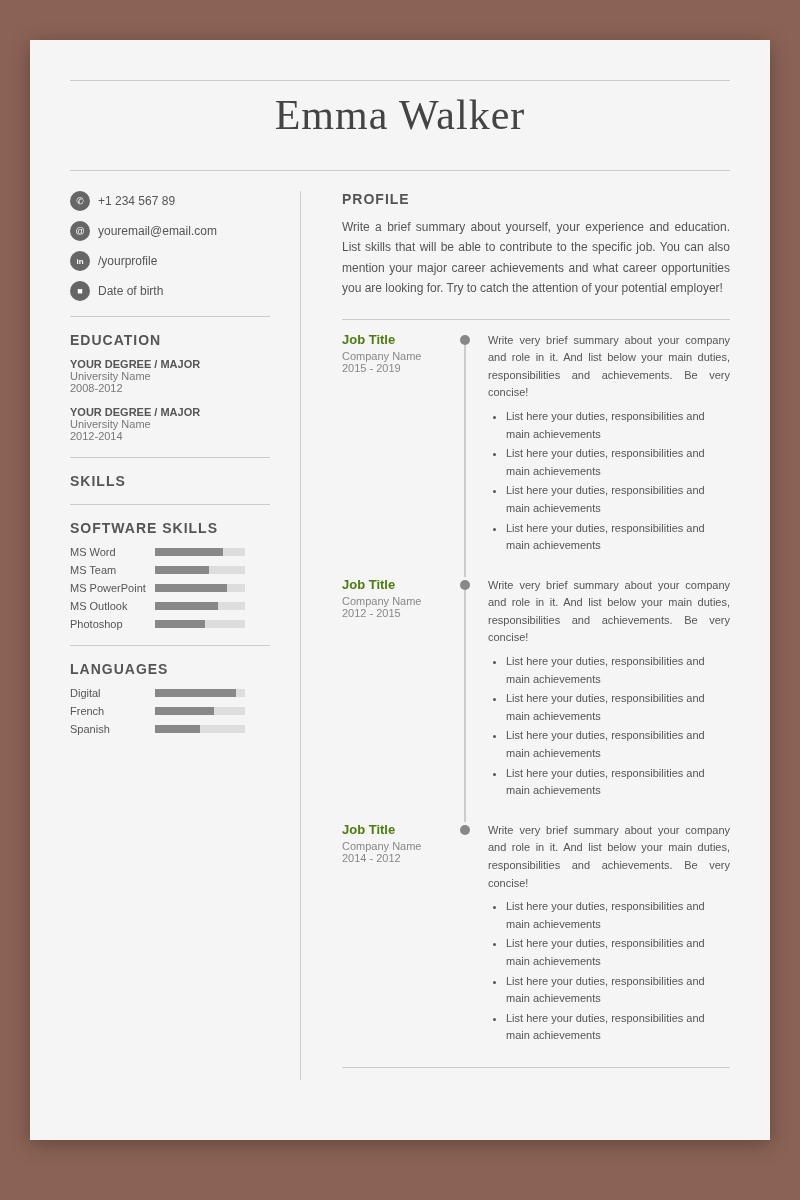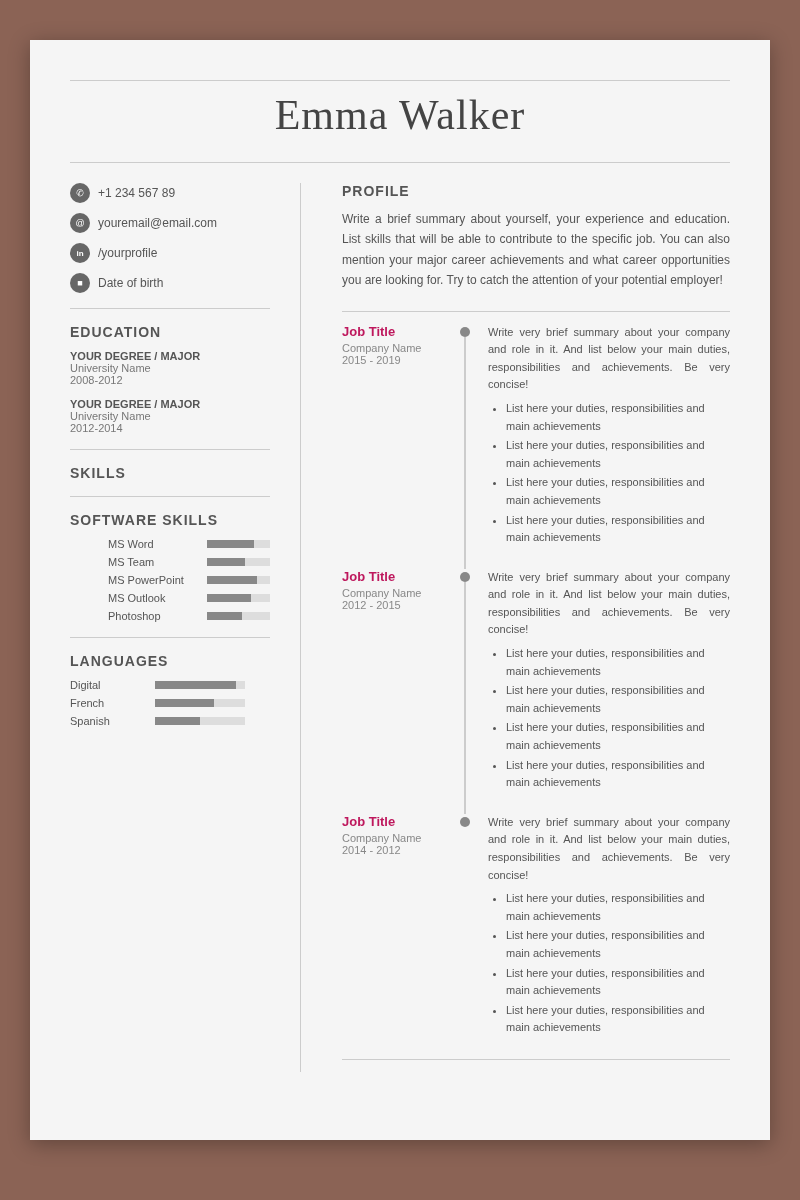--- a/index.html
+++ b/index.html
@@ -24,21 +24,21 @@
       text-align: center;
       padding-bottom: 15px;
       border-bottom: 1.5px solid #ccc;
       margin-bottom: 20px;
     }
     .header h1 {
       font-size: 42px;
       font-weight: normal;
       color: #444;
       letter-spacing: 1px;
-      margin-bottom: 8px;
+      margin-bottom: 16px;
     }
     .header .subtitle {
       font-size: 16px;
       color: #888;
       letter-spacing: 3px;
       text-transform: uppercase;
       font-style: normal;
       font-family: Arial, sans-serif;
     }
     .top-border {
@@ -134,23 +134,22 @@
     
     .software-row {
       display: flex;
       align-items: center;
       margin-bottom: 6px;
     }
     .software-name {
       font-size: 11px;
       color: #555;
       font-family: Arial, sans-serif;
-      width: 99px;
-      flex-shrink: 0;
-      margin-left: 38px;
+      width: 85px;
+      flex-shrink: 0;
     }
     .skill-bar-bg {
       width: 90px;
       height: 8px;
       background: #ddd;
       border-radius: 0;
     }
     .skill-bar-fill {
       height: 100%;
       background: #888;
@@ -230,21 +229,21 @@
       width: 2px;
       background: #ccc;
     }
     .work-right {
       flex: 1;
       padding-left: 15px;
     }
     .job-title {
       font-size: 13px;
       font-weight: bold;
-      color: #be185d;
+      color: #4d7c0f;
       font-family: Arial, sans-serif;
       margin-bottom: 3px;
     }
     .company-name {
       font-size: 11px;
       color: #888;
       font-family: Arial, sans-serif;
     }
     .work-summary {
       font-size: 11px;

